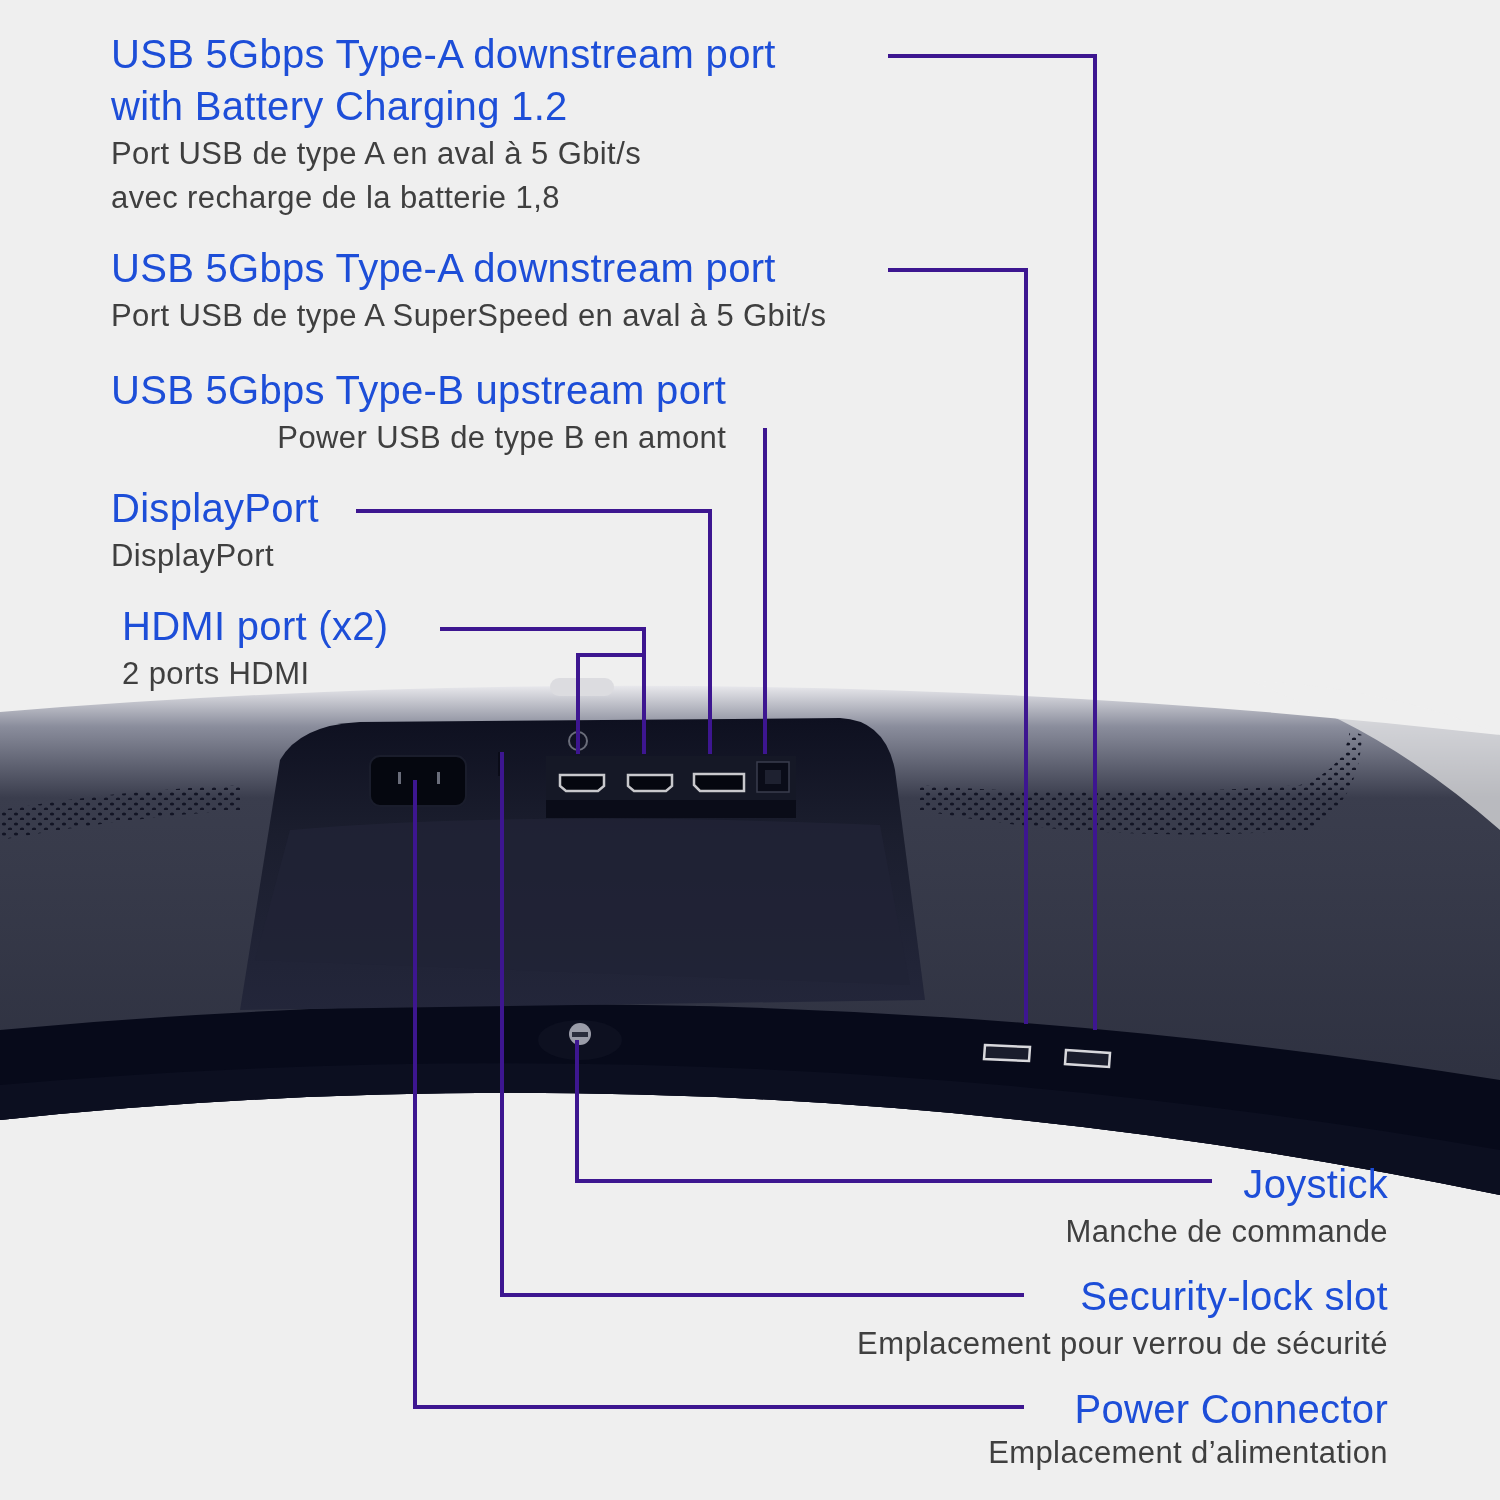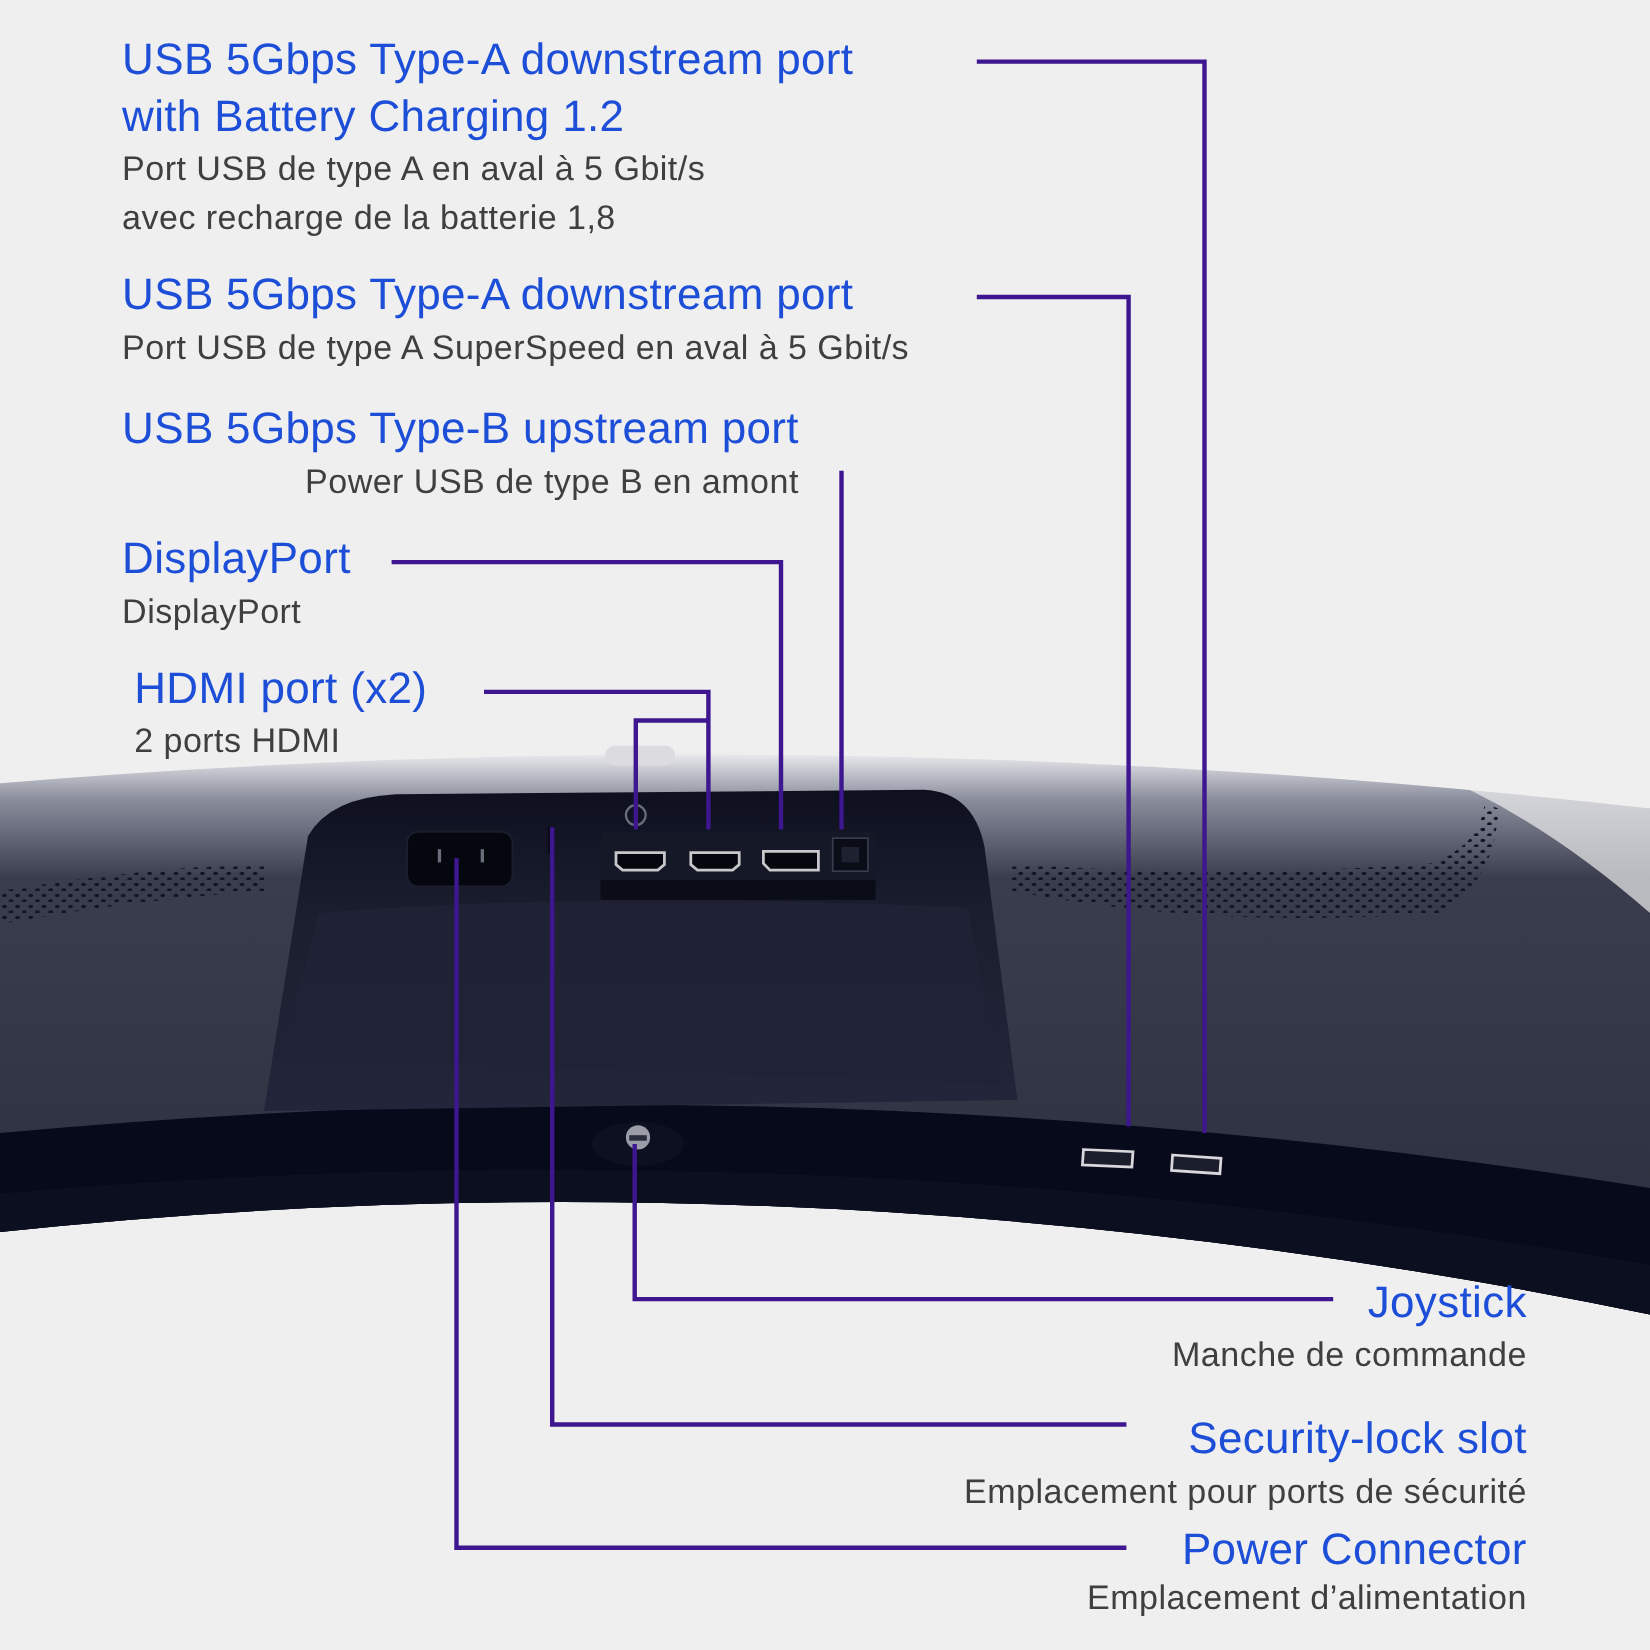--- a/index.html
+++ b/index.html
@@ -147,21 +147,21 @@
 <div class="label" style="left:122px; top:600px;">
   <div class="title">HDMI port (x2)</div>
   <div class="sub">2 ports HDMI</div>
 </div>
 
 <div class="label right" style="right:112px; top:1158px;">
   <div class="title">Joystick</div>
   <div class="sub">Manche de commande</div>
 </div>
 
-<div class="label right" style="right:112px; top:1270px;margin-top:12px;">
+<div class="label right" style="right:112px; top:1270px;">
   <div class="title">Security-lock slot</div>
-  <div class="sub">Emplacement pour ports de sécurité</div>
+  <div class="sub">Emplacement pour verrou de sécurité</div>
 </div>
 
 <div class="label right" style="right:112px; top:1383px;">
   <div class="title">Power Connector</div>
   <div class="sub" style="line-height:36px;">Emplacement d’alimentation</div>
 </div>
 
 </body></html>

